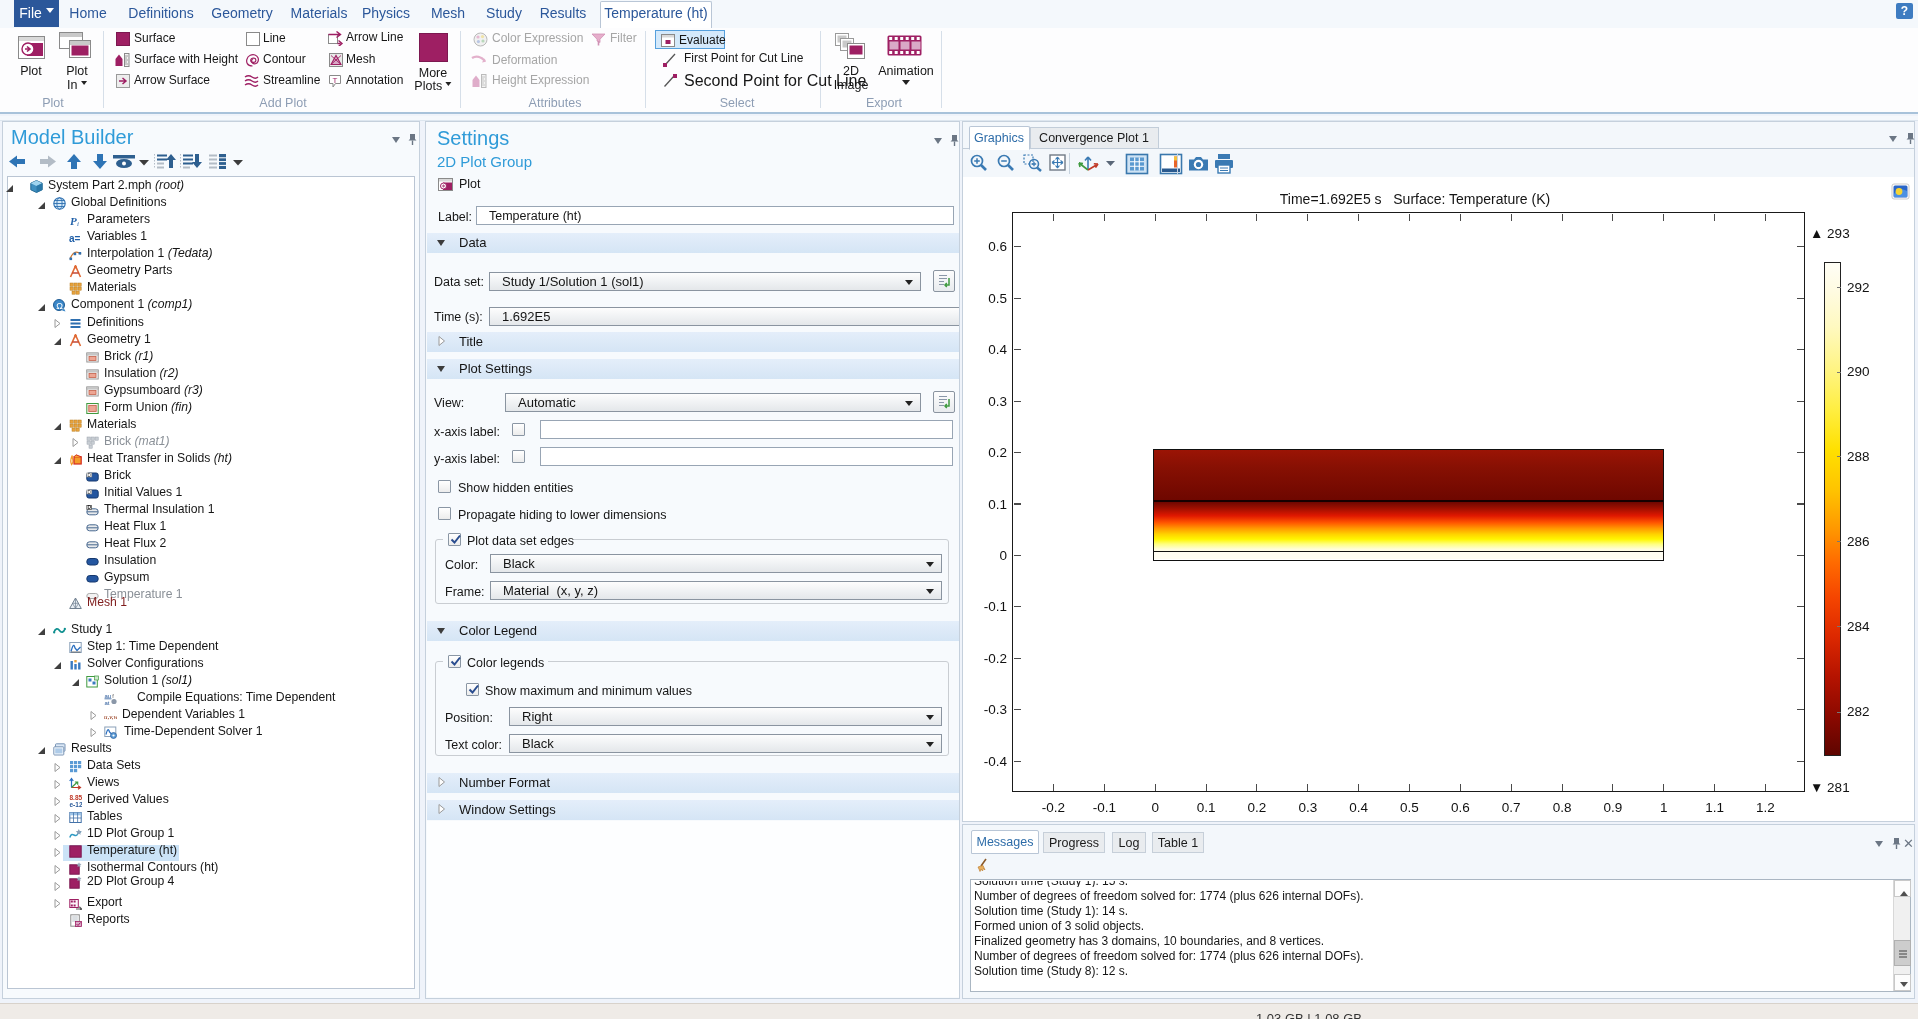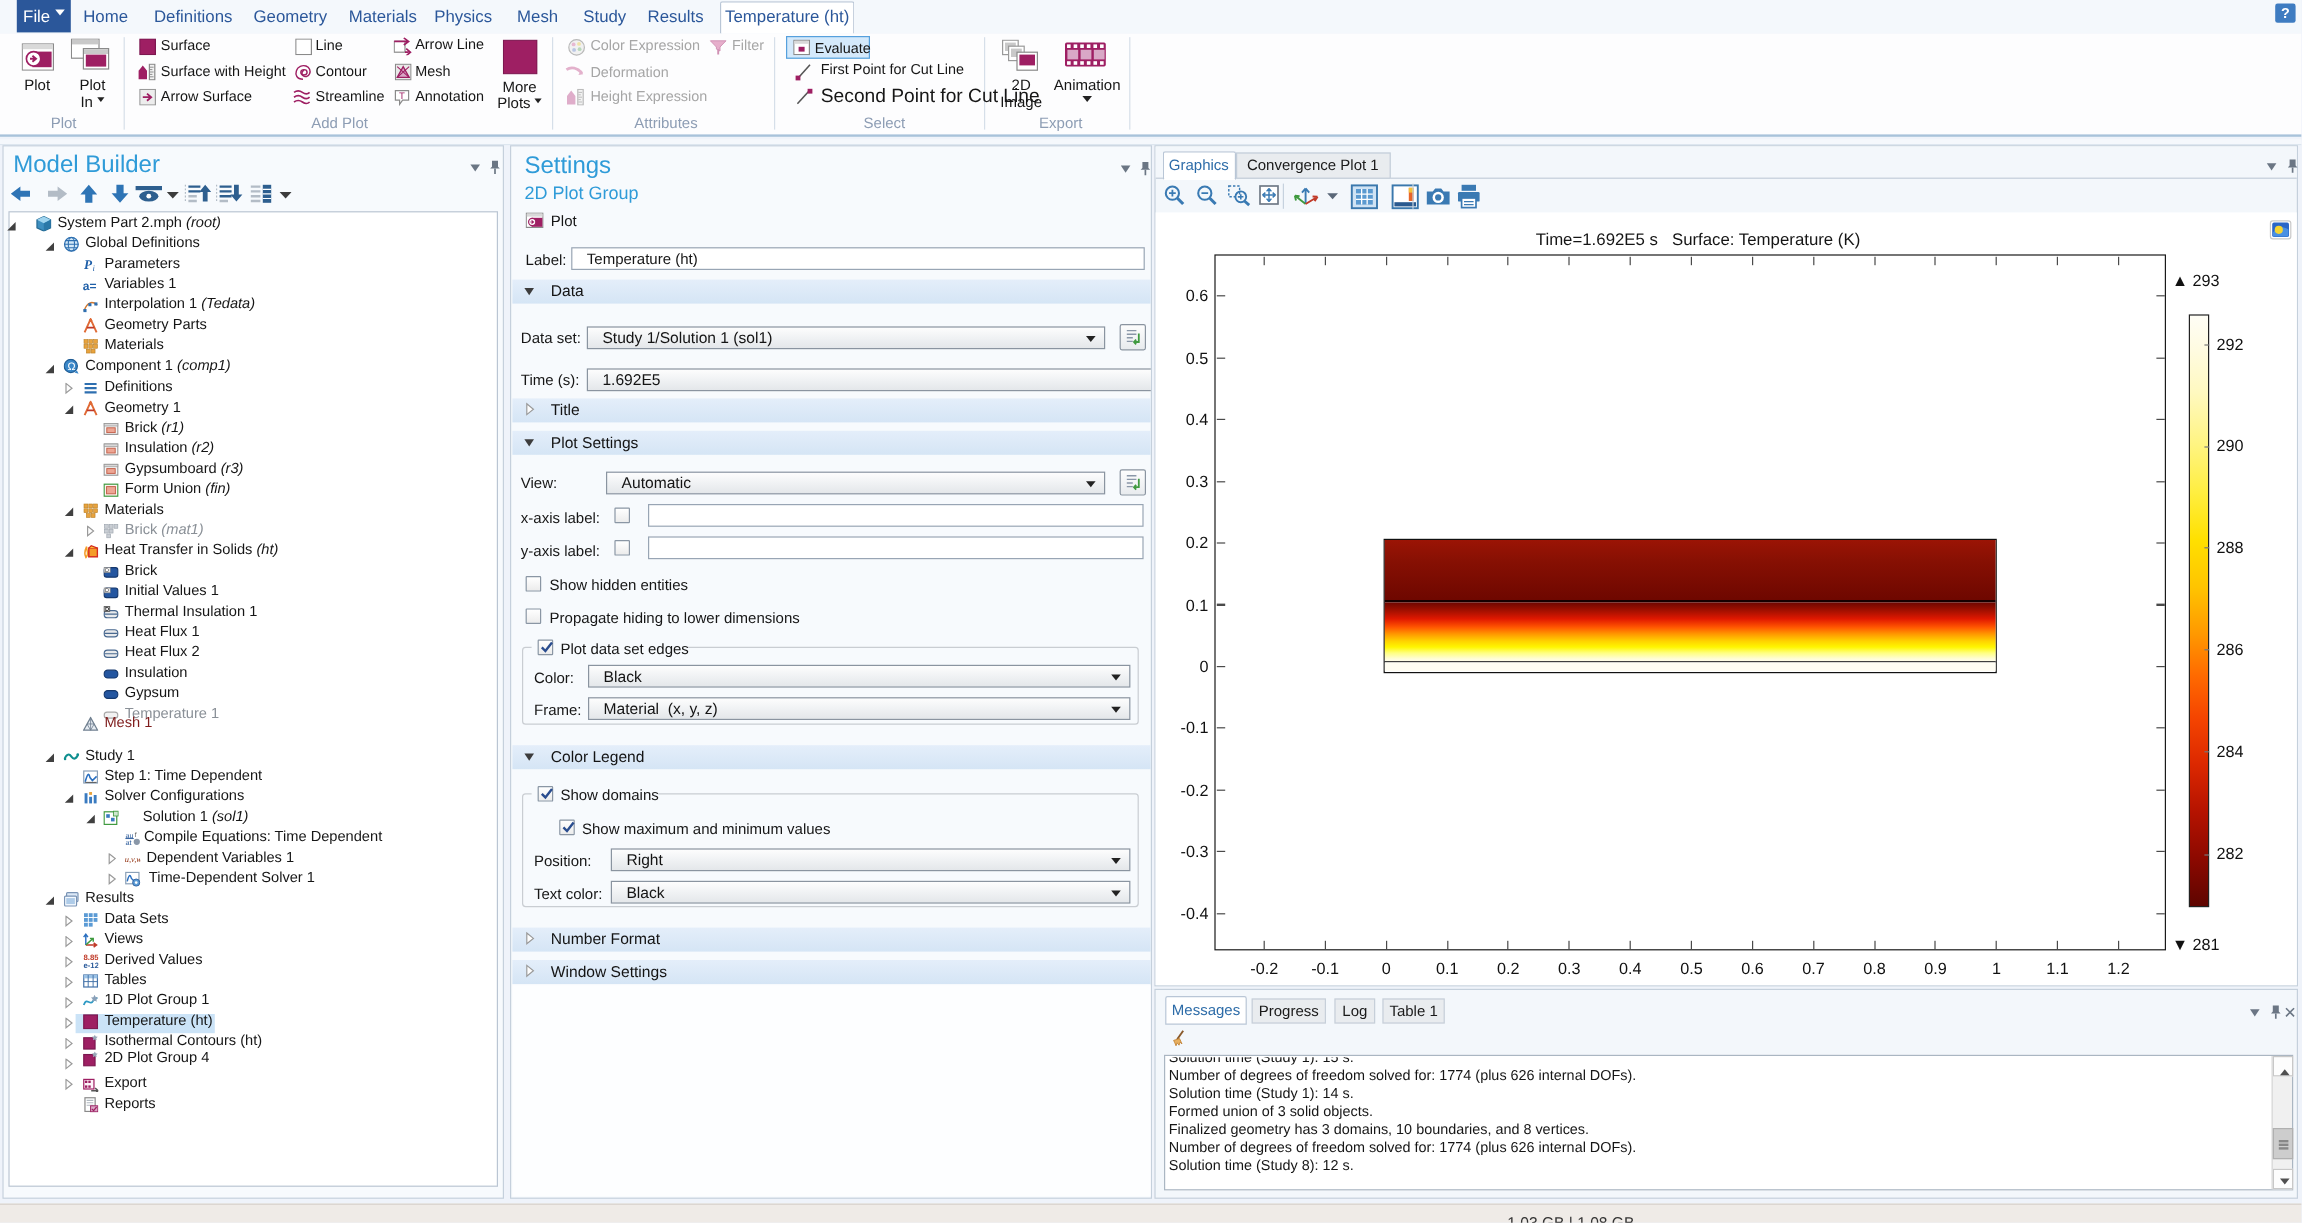--- a/index.html
+++ b/index.html
@@ -405,28 +405,28 @@
       <rect x="5.3" y="2" width="2.4" height="2.4" fill="#e8a33d"></rect>
     </svg><span style="margin-left:5px;position:relative;top:-2px">Solver Configurations</span></div>
 <div class="a" style="left:72px;top:679.24px;width:0;height:0;border-left:7px solid transparent;border-bottom:7px solid #404040"></div>
 <div class="tr" style="left:86px;top:673.7px;color:#161616"><svg width="13" height="13" viewBox="0 0 13 13">
       <rect x="0.8" y="1.5" width="10.5" height="10.5" fill="#fff" stroke="#3f9a3f"></rect>
       <g fill="#3a7bc0">
         <rect x="2.5" y="3.5" width="3" height="3"></rect>
         <rect x="6.5" y="6.5" width="3" height="3"></rect>
       </g>
       <rect x="8.5" y="1" width="4" height="4" fill="#cfe8cf" stroke="#3f9a3f" stroke-width="0.7"></rect>
-    </svg><span style="margin-left:20px;position:relative;top:-2px">Solution 1 <i>(sol1)</i></span></div>
+    </svg><span style="margin-left:5px;position:relative;top:-2px">Solution 1 <i>(sol1)</i></span></div>
 <div class="tr" style="left:104px;top:690.8px;color:#161616"><svg width="13" height="13" viewBox="0 0 13 13">
       <text x="0.5" y="6" font-size="6" fill="#2a5a9a" font-family="Liberation Sans">au</text>
       <text x="0.5" y="12.5" font-size="6" fill="#2a5a9a" font-family="Liberation Sans">at</text>
       <path d="M0.5 6.8 h7" stroke="#2a5a9a" stroke-width="0.8"></path>
       <circle cx="10" cy="9.5" r="2.6" fill="#8a97a8"></circle>
       <text x="8.2" y="5.5" font-size="5.5" fill="#555" font-family="Liberation Sans">f</text>
-    </svg><span style="margin-left:3px;position:relative;top:-2px">Compile Equations: Time Dependent</span></div>
+    </svg><span style="margin-left:20px;position:relative;top:-2px">Compile Equations: Time Dependent</span></div>
 <svg class="a" style="left:90px;top:711.36px" width="7" height="10">
     <polygon points="1,0.5 6,4.5 1,8.5" fill="#fdfdfd" stroke="#9a9a9a"></polygon>
   </svg>
 <div class="tr" style="left:104px;top:707.9px;color:#161616"><svg width="13" height="13" viewBox="0 0 13 13">
       <text x="0" y="9.5" font-size="7" font-style="italic" fill="#8b2500" font-family="Liberation Serif">u,v,w</text>
     </svg><span style="margin-left:5px;position:relative;top:-2px">Dependent Variables 1</span></div>
 <svg class="a" style="left:90px;top:728.42px" width="7" height="10">
     <polygon points="1,0.5 6,4.5 1,8.5" fill="#fdfdfd" stroke="#9a9a9a"></polygon>
   </svg>
 <div class="tr" style="left:104px;top:724.9px;color:#161616"><svg width="13" height="13" viewBox="0 0 13 13">
@@ -611,21 +611,21 @@
         <span style="position:absolute;left:32px">Color Legend</span>
       </div>
     </div>
     <div class="fs" style="left:9px;top:539px;width:514px;height:95px"></div>
     <div class="a" style="left:17px;top:530px;width:105px;height:16px;background:#f7fafd"></div>
     <div class="ck c" style="left:22px;top:533px">
       <svg width="14" height="14">
         <path d="M2.5 6.5 L5.5 9.5 L11 2.5" stroke="#2a4d8f" stroke-width="2" fill="none"></path>
       </svg>
     </div>
-    <div class="lbl" style="left:41px;top:534px">Show domains</div>
+    <div class="lbl" style="left:41px;top:534px">Color legends</div>
     <div class="ck c" style="left:40px;top:561px">
       <svg width="14" height="14">
         <path d="M2.5 6.5 L5.5 9.5 L11 2.5" stroke="#2a4d8f" stroke-width="2" fill="none"></path>
       </svg>
     </div>
     <div class="lbl" style="left:59px;top:562px">Show maximum and minimum values</div>
     <div class="lbl" style="left:19px;top:589px">Position:</div>
     <div class="cmb" style="left:83px;top:585px;width:433px">Right<i></i></div>
     <div class="lbl" style="left:19px;top:616px">Text color:</div>
     <div class="cmb" style="left:83px;top:612px;width:433px">Black<i></i></div>

